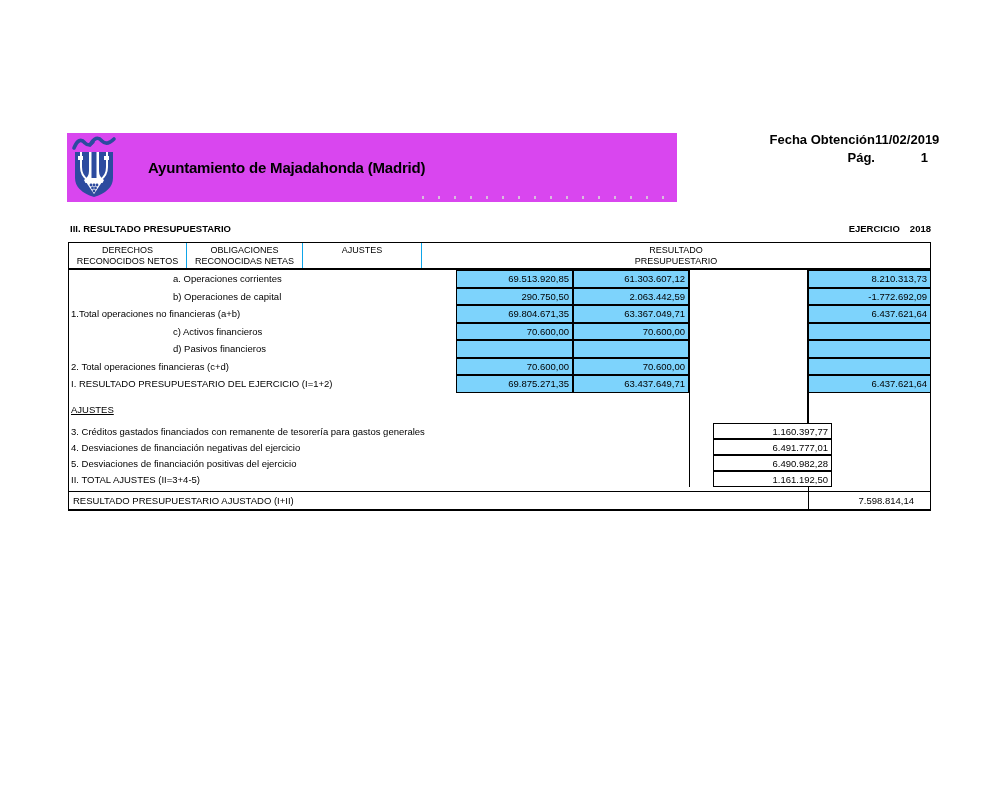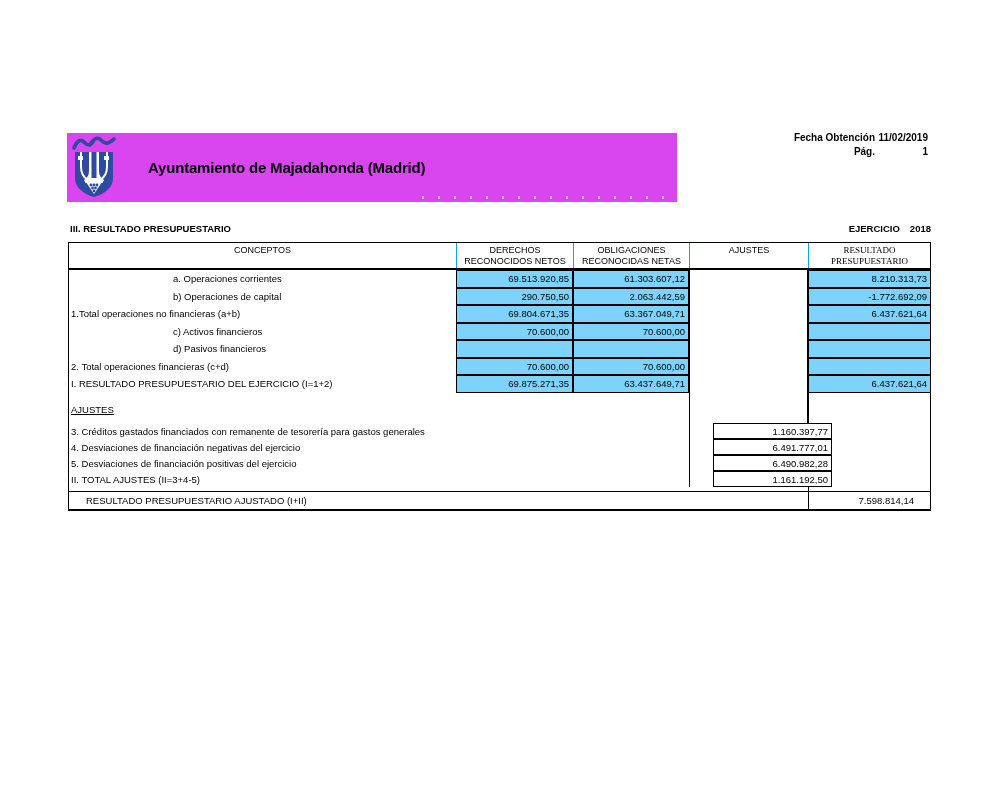--- a/index.html
+++ b/index.html
@@ -8,41 +8,41 @@
 
   
   .hdr-box{position:absolute;left:67px;top:133px;width:610px;height:69px;background:#d946ef;}
   .logo{position:absolute;left:3px;top:1px;width:48px;height:66px;}
   .org-title{position:absolute;left:81px;top:26px;font-size:15px;font-weight:700;letter-spacing:-0.2px;}
   .artifact{position:absolute;left:355px;top:63px;width:250px;height:3px;opacity:.8;
             background:repeating-linear-gradient(90deg,#d9d9d9 0 2px,transparent 2px 16px);}
 
   
   .meta{position:absolute;top:132px;right:72px;display:grid;grid-template-columns:auto 53px;
-        row-gap:3px;font-size:10px;font-weight:700;}
+        row-gap:3px;font-size:13px;font-weight:700;}
   .meta .lab{text-align:right;padding-right:0;}
   .meta .val{text-align:right;}
 
   
   .title-row{position:absolute;left:70px;top:223px;width:861px;display:flex;justify-content:space-between;
              font-size:9.5px;font-weight:700;}
   .ej{display:flex;gap:10px;}
 
   
   .tbl{position:absolute;left:68px;top:242px;width:863px;height:269px;font-size:9.5px;}
   .outer-left{position:absolute;left:0;top:0;height:267px;width:1px;background:#000;}
   .outer-right{position:absolute;left:862px;top:0;height:267px;width:1px;background:#000;}
   .outer-bottom{position:absolute;left:0;top:267px;width:863px;height:2px;background:#000;}
 
   .tbl-head{position:absolute;left:0;top:0;width:863px;height:28px;box-sizing:border-box;
             border:1px solid #000;border-bottom-width:2px;display:flex;}
   .th{box-sizing:border-box;border-left:1px solid #0ea5e9;text-align:center;font-size:9px;
       line-height:11px;padding-top:2px;white-space:pre-line;}
   .th:first-child{border-left:none;}
-  .th.c0{width:387px;} .th.c1{width:117px;} .th.c2{width:116px;} .th.c3{width:119px;} .th.c4{flex:1;font-family:Liberation Serif, serif;}
+  .th.c0{width:387px;} .th.c1{width:117px;} .th.c2{width:116px;} .th.c3{width:119px;} .th.c4{flex:1;}
 
   .r{position:absolute;left:0;width:863px;height:17.5px;}
   .lbl{position:absolute;left:0;top:0;width:388px;height:100%;display:flex;align-items:center;
        padding-left:3px;box-sizing:border-box;}
   .lbl.ind{padding-left:105px;}
   .numcell{position:absolute;top:0;height:100%;box-sizing:border-box;border:1px solid #000;
            display:flex;align-items:center;justify-content:flex-end;padding-right:3px;background:#7dd3fc;}
   .der{left:388px;width:117px;}
   .obl{left:505px;width:116px;}
   .res{left:740px;width:123px;}
@@ -51,21 +51,21 @@
             border-left:1px solid #000;border-right:1px solid #000;}
   .res-lower{position:absolute;left:740px;top:150.5px;width:123px;height:98.5px;box-sizing:border-box;
              border-left:1px solid #000;}
 
   .ajustes-label{position:absolute;left:3px;top:162px;text-decoration:underline;}
   .low-lbl{position:absolute;left:0;width:600px;height:16px;display:flex;align-items:center;padding-left:3px;box-sizing:border-box;}
   .aj-box{position:absolute;left:621px;width:119px;height:16px;box-sizing:border-box;border:1px solid #000;
           display:flex;align-items:center;justify-content:flex-end;padding-right:3px;background:#fff;margin-left:24px;}
 
   .foot{position:absolute;left:0;top:249px;width:863px;height:18px;box-sizing:border-box;border-top:1px solid #000;}
-  .foot-lbl{position:absolute;left:18px;top:0;height:100%;display:flex;align-items:center;}
+  .foot-lbl{position:absolute;left:5px;top:0;height:100%;display:flex;align-items:center;}
   .foot-val{position:absolute;left:740px;top:0;width:109px;height:100%;box-sizing:border-box;
             border-left:1px solid #000;display:flex;align-items:center;justify-content:flex-end;padding-right:3px;}
 </style>
 </head>
 <body>
 
 <div class="page">
 
   <div class="hdr-box">
     <svg class="logo" viewBox="0 0 48 66">
@@ -103,21 +103,20 @@
     <span>III. RESULTADO PRESUPUESTARIO</span>
     <span class="ej">
       <span>EJERCICIO</span>
       <span>2018</span>
     </span>
   </div>
 
   <div class="tbl">
 
     <div class="tbl-head">
-      <div class="th c0">CONCEPTOS</div>
       <div class="th c1">DERECHOS
 RECONOCIDOS NETOS</div>
       <div class="th c2">OBLIGACIONES
 RECONOCIDAS NETAS</div>
       <div class="th c3">AJUSTES</div>
       <div class="th c4">RESULTADO
 PRESUPUESTARIO</div>
     </div>
 
     <div class="aj-upper"></div>

